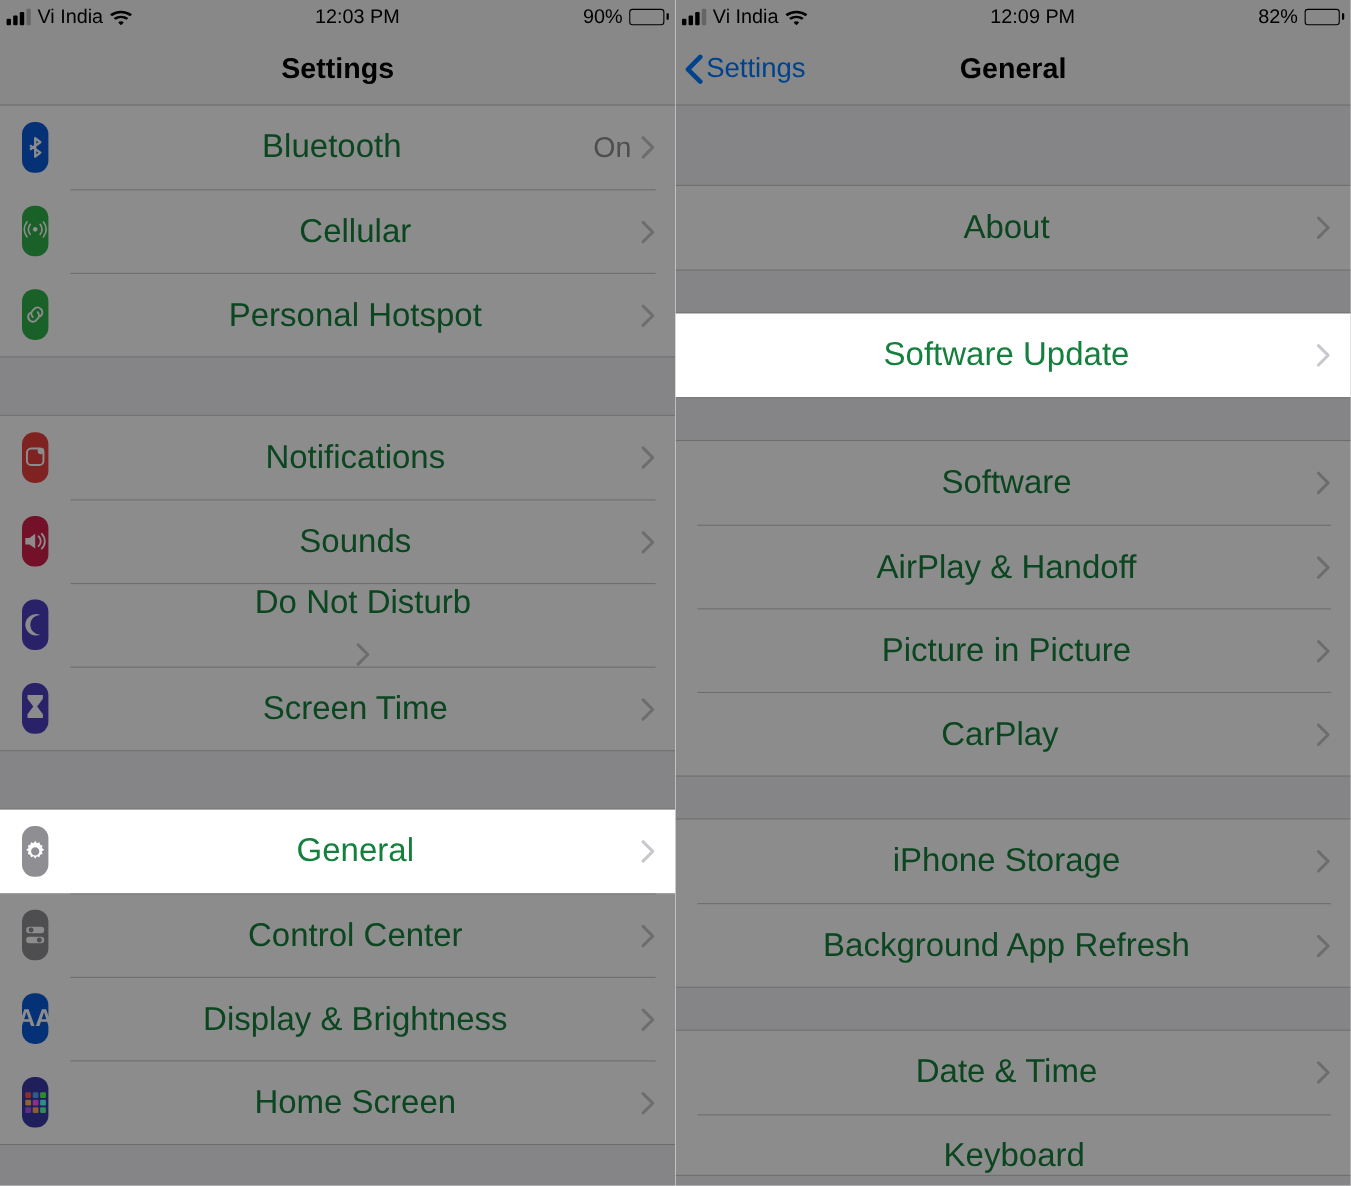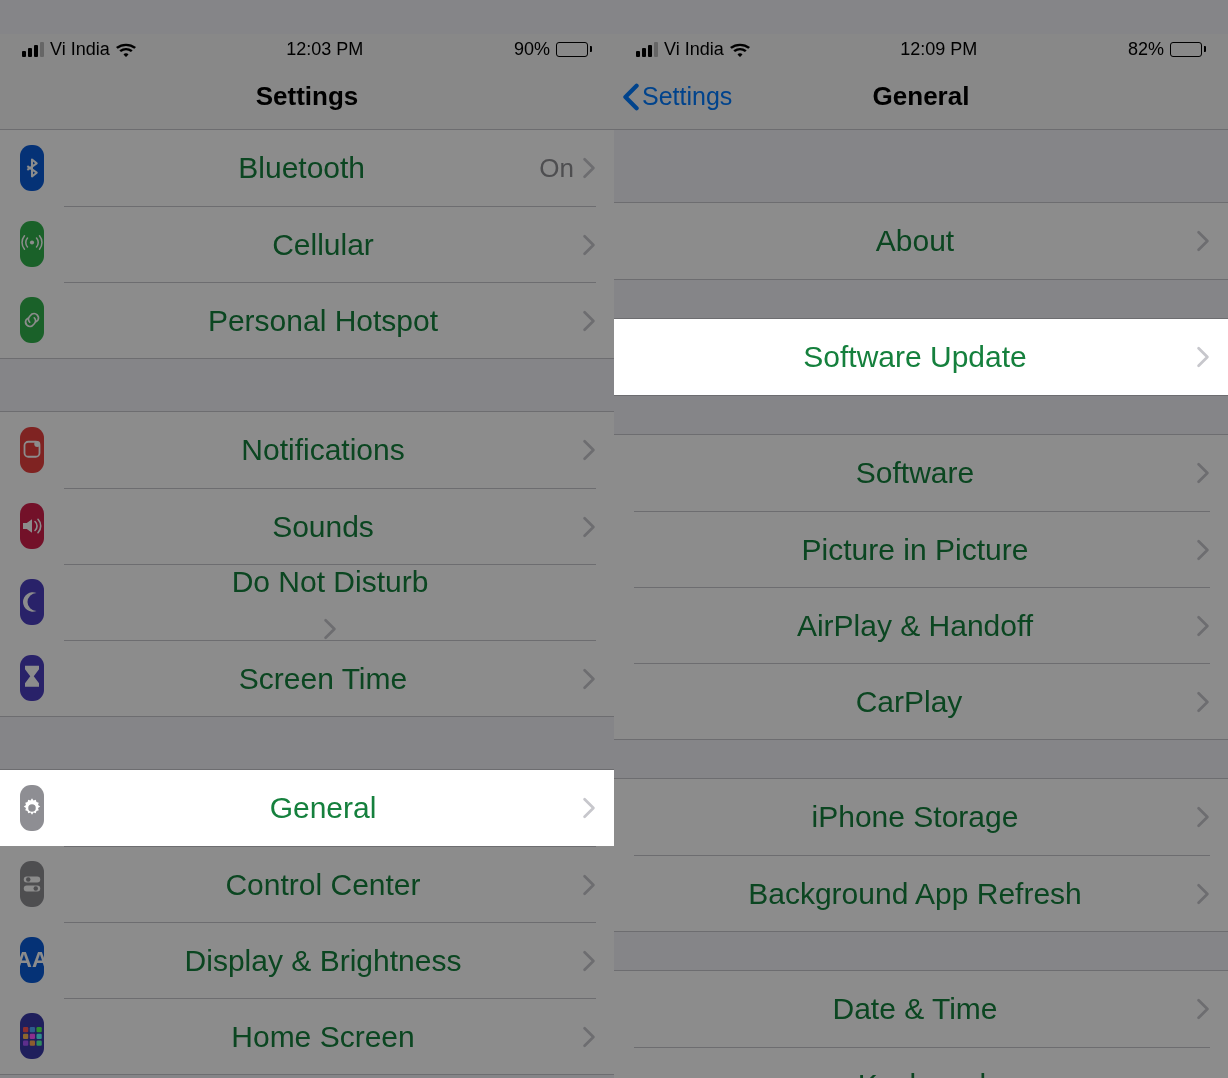--- a/index.html
+++ b/index.html
@@ -27,25 +27,24 @@
     pointer-events: none;
     z-index: 5;
   }
   .no-dim { position: relative; z-index: 10; background: #fff; }
   
   .status {
     height: 30px;
     display: flex;
     align-items: center;
     justify-content: space-between;
-    padding: 0 22px;
+    padding: 0 6px;
     font-size: 18px;
     font-weight: 500;
     background: #f7f7f7;
-    margin-top: 34px;
   }
   .status .left, .status .right { display: flex; align-items: center; gap: 6px; }
   .sigbars { display: flex; align-items: flex-end; gap: 2px; }
   .sigbars span { width: 4px; background: #000; border-radius: 1px; }
   .sigbars .b1 { height: 6px; }
   .sigbars .b2 { height: 9px; }
   .sigbars .b3 { height: 12px; }
   .sigbars .b4 { height: 15px; background: #bbb; }
   .wifi svg { display: block; }
   .battery {
@@ -400,31 +399,31 @@
             <div class="label">Software</div>
             <div class="chevron">
               <svg width="14" height="22" viewBox="0 0 12 20" fill="none">
                 <path d="M2 2l8 8-8 8" stroke="currentColor" stroke-width="2.5" stroke-linecap="round" stroke-linejoin="round"></path>
               </svg>
             </div>
           </div>
         </div>
         <div class="row">
           <div class="row-inner" style="border-top: 0.5px solid rgb(199, 199, 204);">
+            <div class="label">AirPlay &amp; Handoff</div>
+            <div class="chevron">
+              <svg width="14" height="22" viewBox="0 0 12 20" fill="none">
+                <path d="M2 2l8 8-8 8" stroke="currentColor" stroke-width="2.5" stroke-linecap="round" stroke-linejoin="round"></path>
+              </svg>
+            </div>
+          </div>
+        </div>
+        <div class="row">
+          <div class="row-inner" style="border-top: 0.5px solid rgb(199, 199, 204);">
             <div class="label">Picture in Picture</div>
-            <div class="chevron">
-              <svg width="14" height="22" viewBox="0 0 12 20" fill="none">
-                <path d="M2 2l8 8-8 8" stroke="currentColor" stroke-width="2.5" stroke-linecap="round" stroke-linejoin="round"></path>
-              </svg>
-            </div>
-          </div>
-        </div>
-        <div class="row">
-          <div class="row-inner" style="border-top: 0.5px solid rgb(199, 199, 204);">
-            <div class="label">AirPlay &amp; Handoff</div>
             <div class="chevron">
               <svg width="14" height="22" viewBox="0 0 12 20" fill="none">
                 <path d="M2 2l8 8-8 8" stroke="currentColor" stroke-width="2.5" stroke-linecap="round" stroke-linejoin="round"></path>
               </svg>
             </div>
           </div>
         </div>
         <div class="row">
           <div class="row-inner" style="border-top: 0.5px solid rgb(199, 199, 204); gap: 12px;">
             <div class="label">CarPlay</div>

